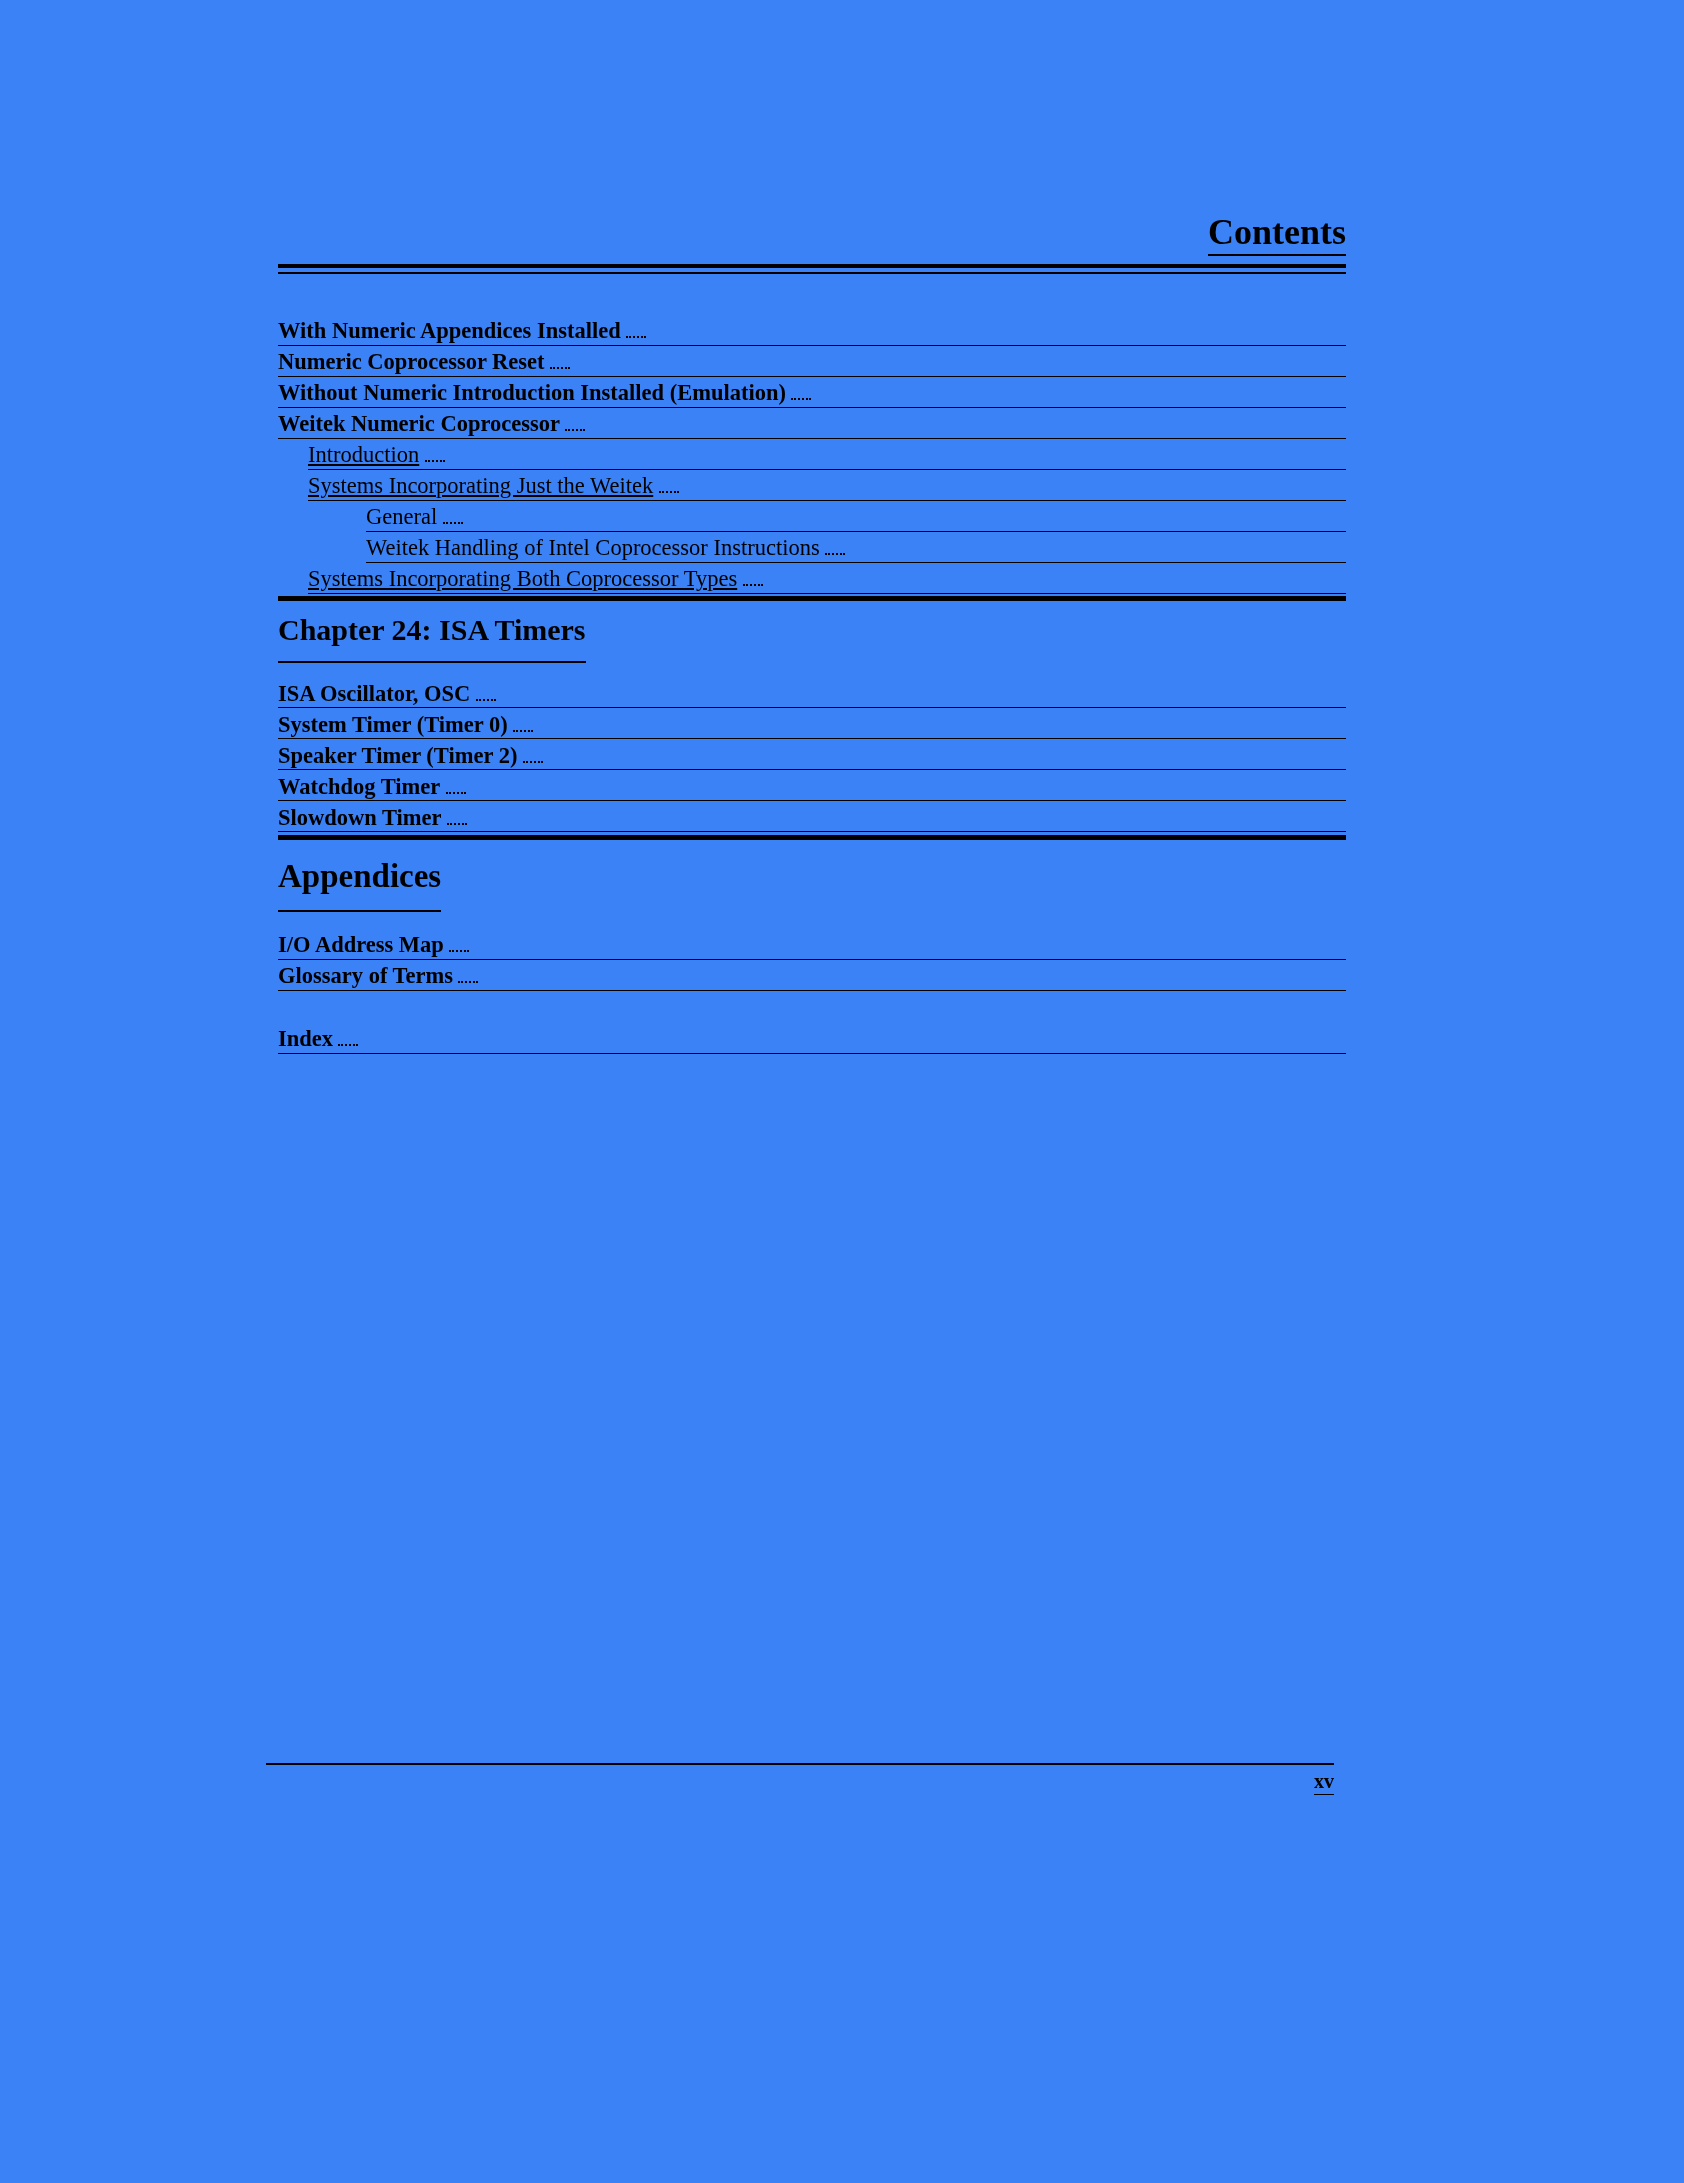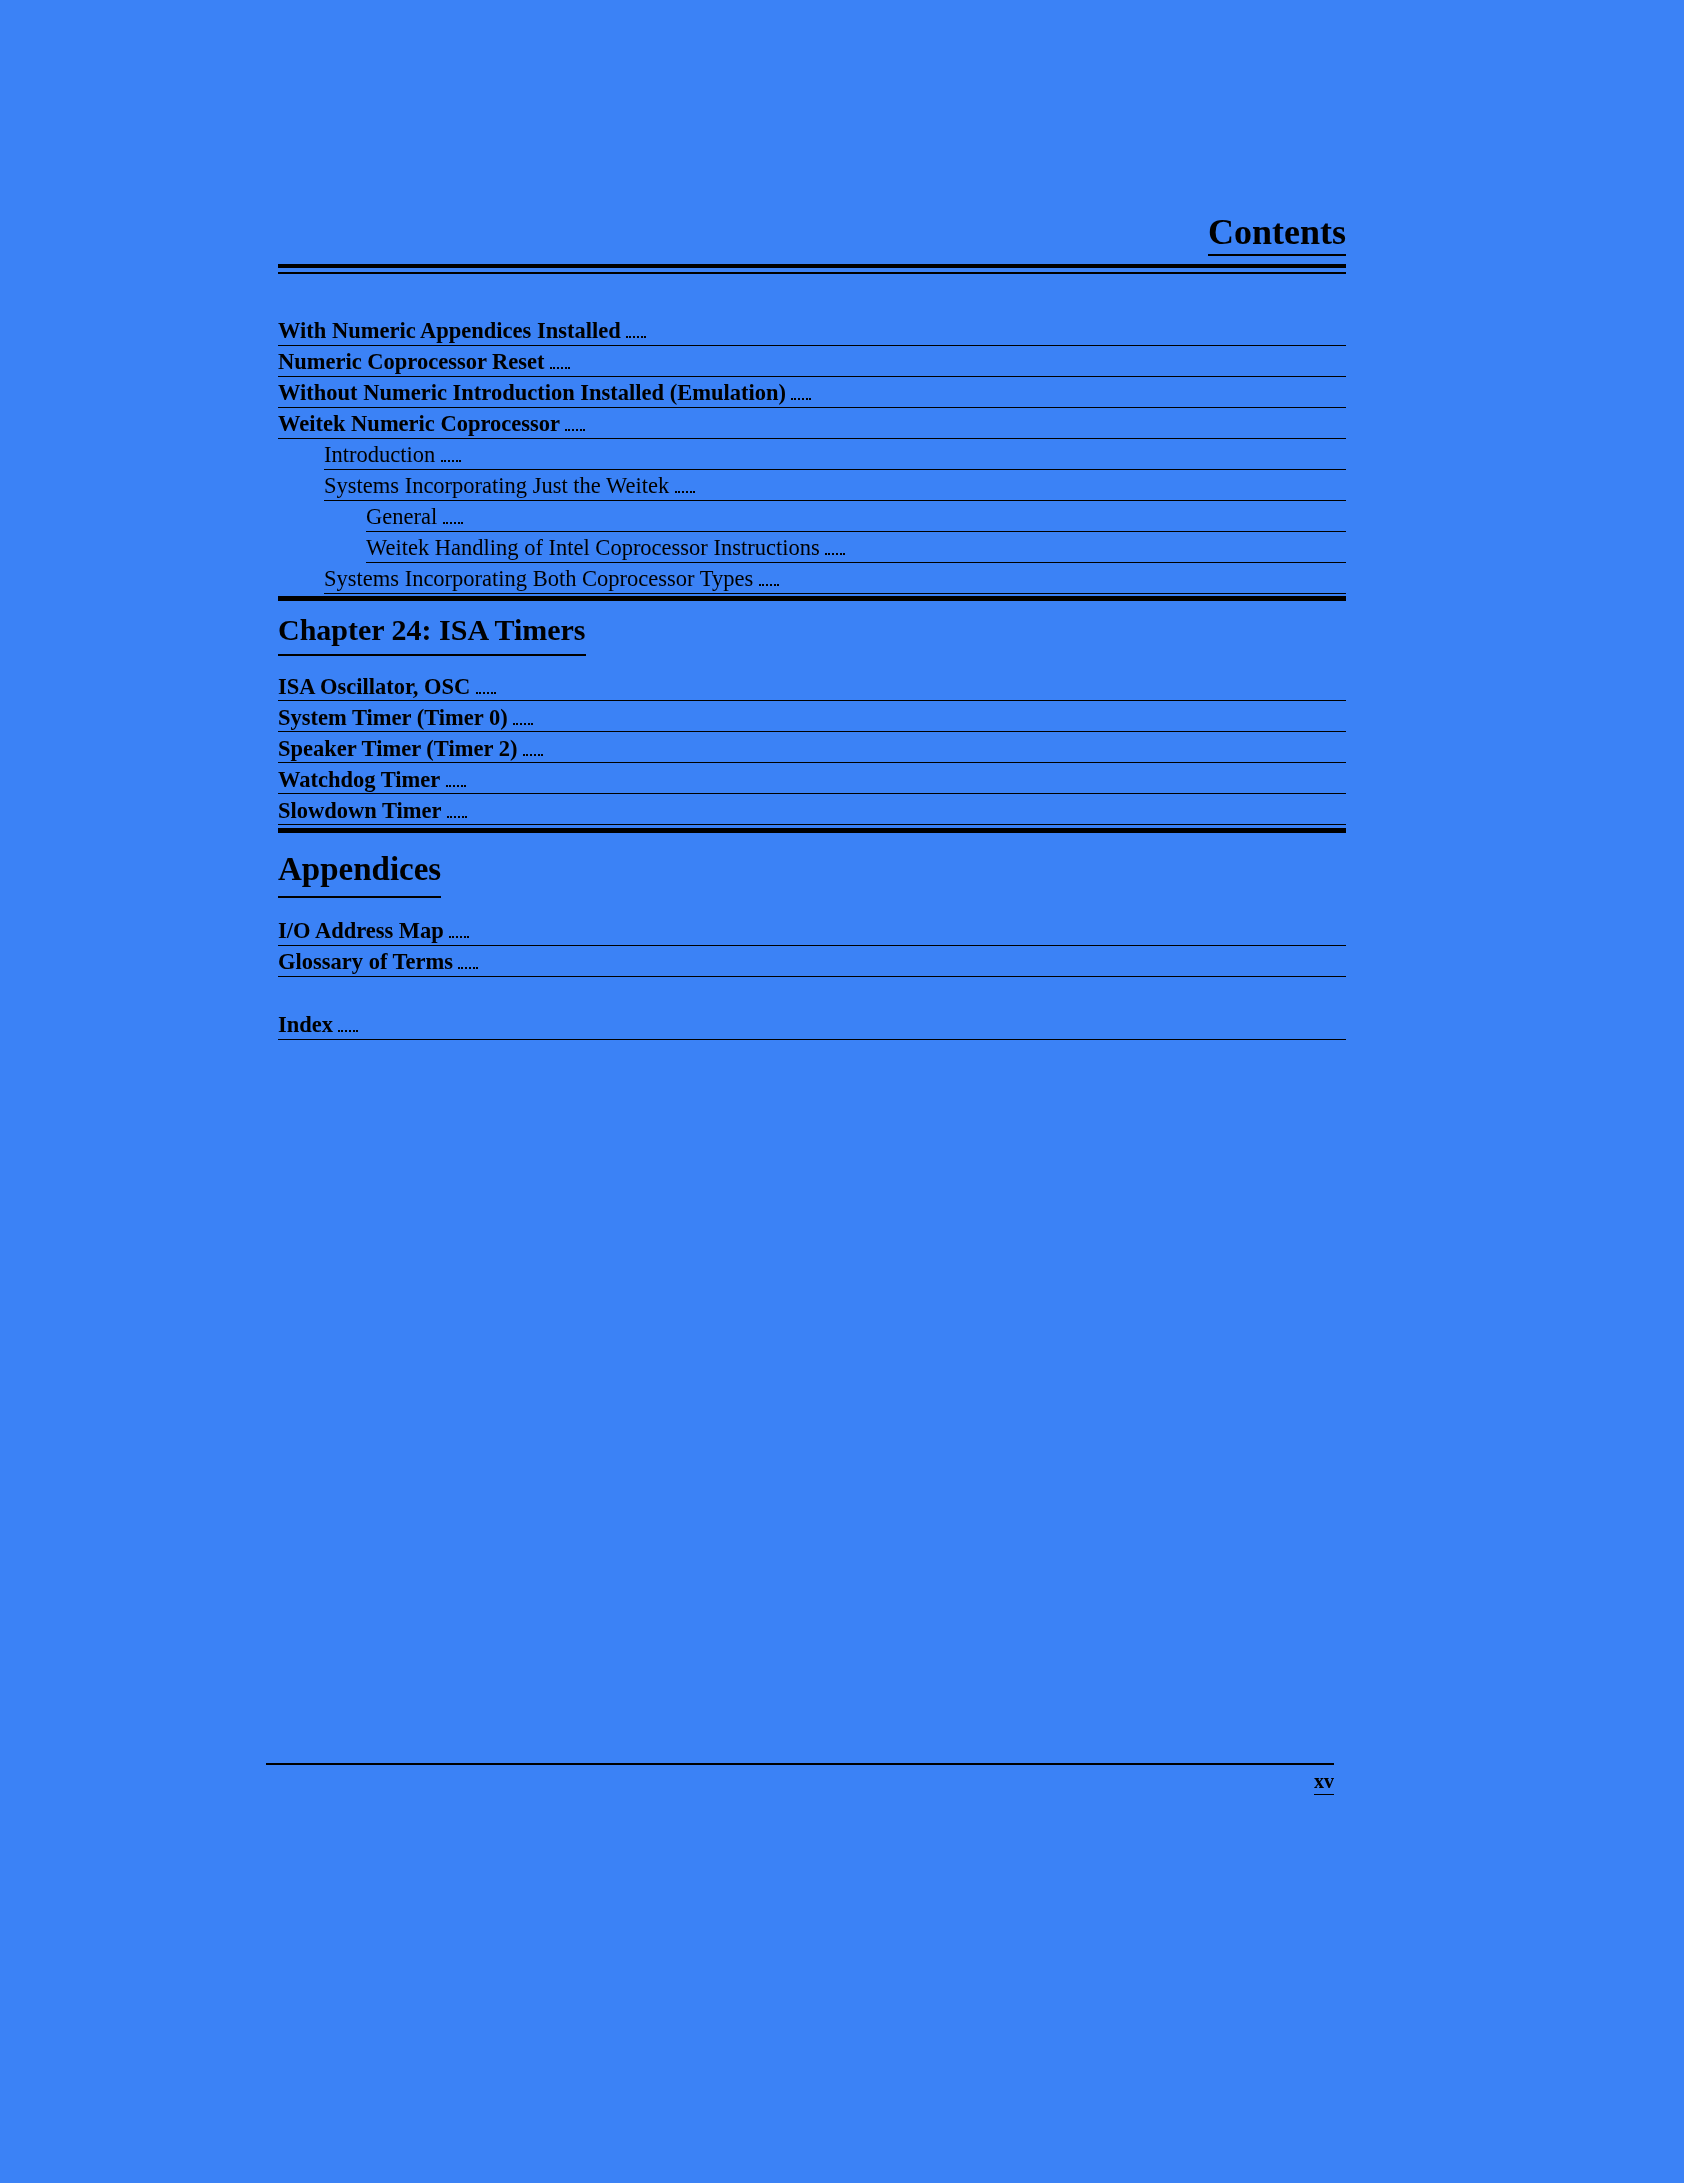--- a/index.html
+++ b/index.html
@@ -60,21 +60,21 @@
   .entry.bold .label,
   .entry.bold .page {
     font-weight: bold;
   }
   .entry .dots {
     flex: 1;
     border-bottom: 2.6px dotted #000;
     margin: 0 4px 6.6px 5.3px;
     min-width: 20px;
   }
-  .entry.l1 { margin-left: 46px; }
+  .entry.l1 { margin-left: 30px; text-decoration: underline; }
   .entry.l2 { margin-left: 88px; }
   
   .heading-rule {
     border-top: 5.3px solid #000;
     margin-top: 2.6px;
   }
   .section-heading {
     font-weight: bold;
     margin-top: 10.6px;
     margin-bottom: 14.6px;
@@ -87,21 +87,21 @@
   .section-heading.center {
     text-align: left;
     font-size: 33px;
     line-height: 41px;
     margin-top: 16px;
     margin-bottom: 17px;
   }
   .section-heading .txt {
     display: inline-block;
     border-bottom: 2px solid #000;
-    padding-bottom: 6px;
+    padding-bottom: 13px;
   }
   .spacer {
     height: 32px;
   }
   
   .footer {
     position: absolute;
     left: 266px;
     top: 1763px;
     width: 1068px;

